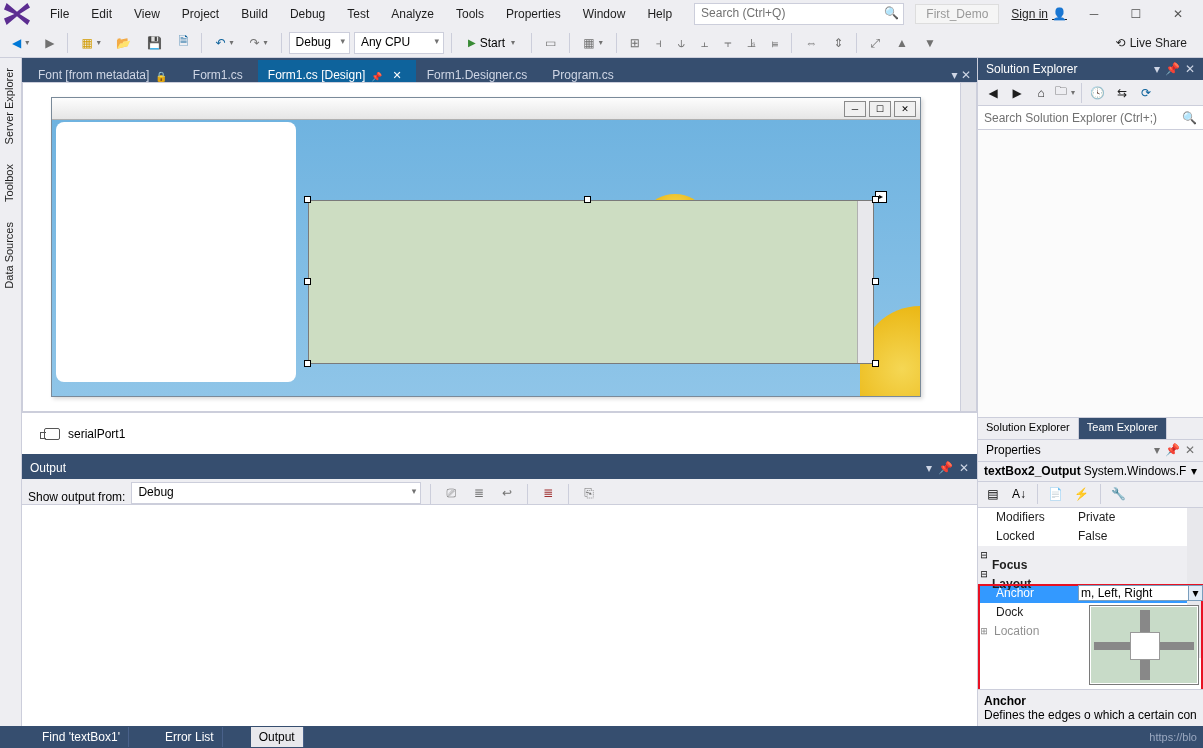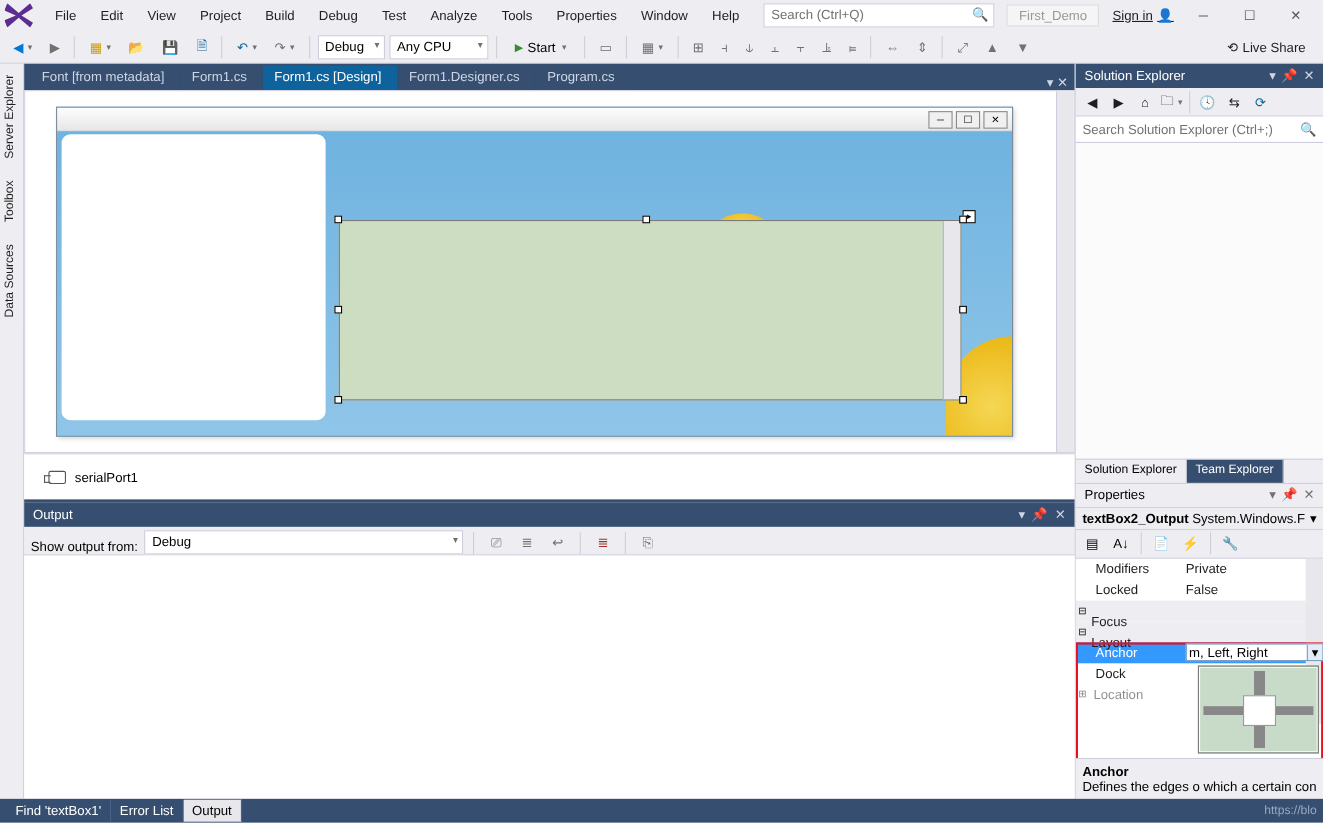--- a/index.html
+++ b/index.html
@@ -30,21 +30,21 @@
 
 
 .main { display:flex; height: calc(748px - 28px - 30px - 22px); }
 .left-tool-strip { width:22px; background:#eeeef2; border-right:1px solid #cccedb; display:flex; flex-direction:column; }
 .vtab { writing-mode: vertical-rl; transform: rotate(180deg); padding:10px 3px; font-size:11px; color:#1e1e1e; background:#eeeef2;}
 .center { flex:1; display:flex; flex-direction:column; min-width:0;}
 .right { width:226px; display:flex; flex-direction:column; border-left:1px solid #cccedb;}
 
 
 .doc-tabs { height:24px; background:#364E6F; display:flex; align-items:flex-end; padding-left:6px;}
-.doc-tab { height:22px; padding:3px 14px 0 10px; color:#fff; background:#4d6082; margin-right:1px; position:relative; display:flex; align-items:flex-end; gap:6px; font-size:11px;flex-direction:column;}
+.doc-tab { height:22px; padding:3px 14px 0 10px; color:#fff; background:#4d6082; margin-right:1px; position:relative; display:flex; align-items:flex-end; gap:6px; font-size:11px;}
 .doc-tab.inactive { background:#364E6F; color:#cfd6e5;}
 .doc-tab.sel { background:#0e639c; color:#fff;}
 .doc-tab .lock{font-size:10px;}
 .doc-tab .pin{font-size:9px;}
 .doc-tab .x{font-size:11px; margin-left:4px;}
 .doc-tabs .tab-ctl{ margin-left:auto; color:#cfd6e5; padding:0 6px; display:flex; gap:6px;}
 
 
 .designer-wrap{ flex:1; background:#fff; border:1px solid #cccedb; margin:0; position:relative; overflow:hidden; display:flex;}
 .designer-scroll{ flex:1; overflow:hidden; position:relative; background:#fff;}
@@ -64,21 +64,21 @@
 
 
 .output-panel{ height:272px; display:flex; flex-direction:column; border-top:3px solid #364E6F;}
 .panel-header{ height:22px; background:#364E6F; color:#fff; display:flex; align-items:center; padding:0 8px; font-size:11px;}
 .panel-header .ctl{ margin-left:auto; display:flex; gap:6px; color:#cfd6e5;}
 .output-toolbar{ height:26px; background:#eeeef2; border-bottom:1px solid #cccedb; display:flex; align-items:flex-end; padding:0 6px; gap:6px;}
 .output-body{ flex:1; background:#fff; position:relative; overflow:hidden;}
 
 
 .statusbar{ height:22px; background:#364E6F; color:#fff; display:flex; align-items:center; padding:0 6px; font-size:11px; gap:0;}
-.statusbar .sbtn{ padding:3px 8px; border-right:1px solid #49618a;}
+.statusbar .sbtn{ padding:3px 8px; border-right:1px solid #49618a;margin-left:28px;}
 .statusbar .sbtn.active{ background:#e8e8ec; color:#000;}
 .statusbar .wm{ margin-left:auto; color:#9aa8c0; font-size:11px;text-align:center;}
 
 
 .sol-header{ height:22px; background:#364E6F; color:#fff; display:flex; align-items:center; padding:0 8px; font-size:11px;}
 .sol-header .ctl{ margin-left:auto; display:flex; gap:5px; color:#cfd6e5;}
 .sol-toolbar{ height:26px; background:#eeeef2; border-bottom:1px solid #cccedb; display:flex; align-items:center; padding:0 4px; gap:2px;}
 .sol-toolbar .tb{ width:22px; height:22px; display:flex; align-items:center; justify-content:center; color:#1e1e1e;}
 .sol-search{ height:24px; border-bottom:1px solid #cccedb; display:flex; align-items:center; padding:0 6px; color:#717171; background:#fff;}
 .sol-search .mag{ margin-left:auto;}
@@ -92,21 +92,21 @@
 .props-header{ height:22px; background:#eeeef2; display:flex; align-items:center; padding:0 8px; font-size:11px; border-bottom:1px solid #cccedb;}
 .props-header .ctl{ margin-left:auto; display:flex; gap:5px; color:#717171;}
 .props-obj{ height:20px; background:#eeeef2; border-bottom:1px solid #cccedb; padding:2px 6px; font-size:11px; display:flex; align-items:center;}
 .props-obj .arrow{ margin-left:auto;}
 .props-tb{ height:26px; background:#eeeef2; border-bottom:1px solid #cccedb; display:flex; align-items:center; padding:0 4px; gap:4px;}
 .props-tb .pb{ width:22px;height:22px; display:flex;align-items:center;justify-content:center;}
 .props-grid{ flex:1; background:#fff; position:relative; overflow:hidden;}
 .prow{ display:flex; height:19px; font-size:11px; align-items:center;}
 .prow .k{ width:100px; padding-left:18px; color:#1e1e1e;}
 .prow .v{ flex:1; color:#1e1e1e;}
-.prow.cat .k{ padding-left:4px; font-weight:normal;margin-top:20px;}
+.prow.cat .k{ padding-left:4px; font-weight:bold;margin-top:20px;}
 .prow.cat{ background:#eeeef2;}
 .prow .exp{ width:12px; text-align:center; font-size:9px;}
 .prow.sel{ background:#3399ff; color:#fff;}
 .prow.sel .k, .prow.sel .v{ color:#fff;}
 .redbox{ position:absolute; border:2px solid #e81123;}
 .props-scroll{ position:absolute; right:0; top:0; width:16px; height:150px; background:#e8e8ec;}
 .props-help{ border-top:1px solid #cccedb; padding:4px 6px; font-size:11px; background:#eeeef2;}
 .props-help b{ font-weight:bold;}
 .anchor-editor{ position:absolute; right:4px; bottom:4px; width:110px; height:80px; background:#c8dbc8; border:1px solid #7a7a7a; box-shadow:0 0 0 1px #fff inset;}
 .anchor-editor .center-box{ position:absolute; left:40px; top:26px; width:30px; height:28px; background:#fff; border:1px solid #999;}

